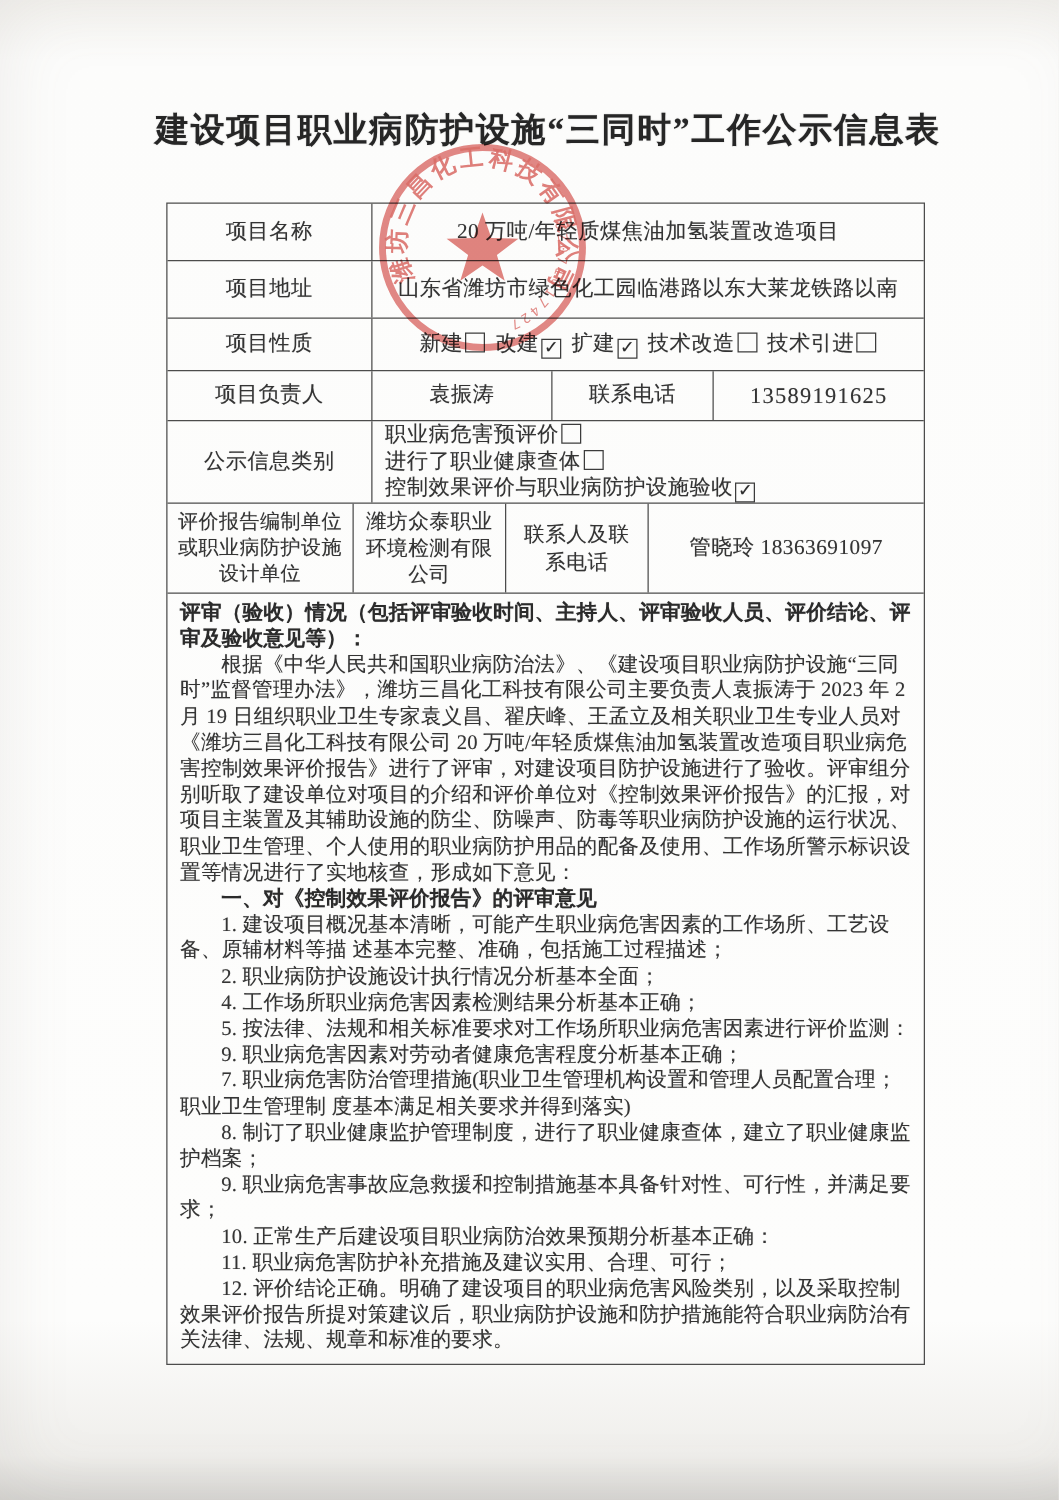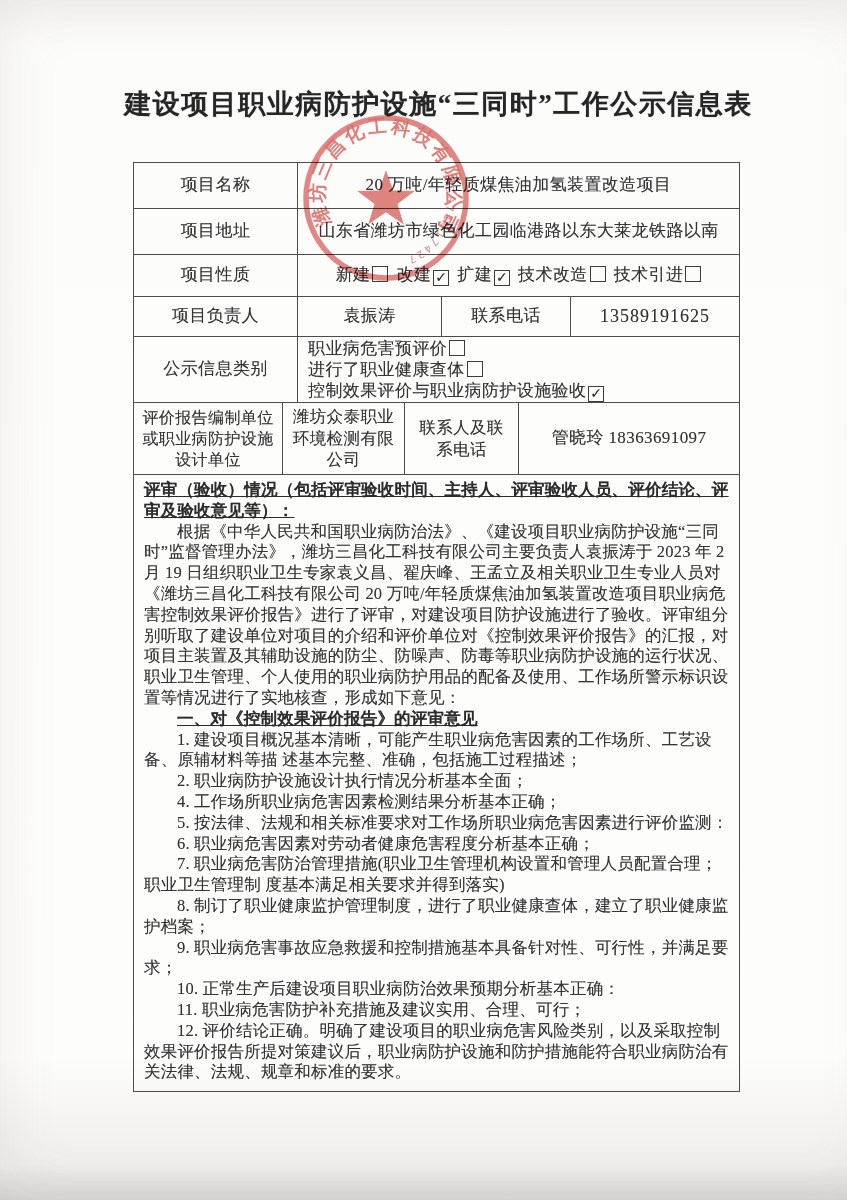--- a/index.html
+++ b/index.html
@@ -60,21 +60,21 @@
     font-family:"DejaVu Sans",sans-serif;
   }
   .opts-v{display:block;width:100%;}
   .opts-v .opt{display:block;line-height:21px;}
   .review-cell{
     display:block;height:616px;overflow:hidden;
     padding:5px 10px 0 10px;font-size:16.5px;line-height:20.8px;
     letter-spacing:0.2px;color:#343434;
     text-shadow:0 0 0.6px rgba(50,50,50,0.4);
   }
-  .rv-head,.rv-sub{font-weight:bold;color:#2b2b2b;text-decoration:underline;}
+  .rv-head,.rv-sub{font-weight:bold;color:#2b2b2b;}
   .rv-para{text-indent:2em;}
   .rv-sub{text-indent:2em;}
   .rv-item{text-indent:2em;}
   
   .seal{
     position:absolute;left:298px;top:110px;width:176px;height:176px;
     mix-blend-mode:multiply;opacity:0.88;filter:blur(0.3px);
     pointer-events:none;
   }
 </style>
@@ -138,21 +138,21 @@
 
       <tr class="t-row" style="display:flex;">
         <td class="cell review-cell" style="width:100%;">
           <div class="rv-head">评审（验收）情况（包括评审验收时间、主持人、评审验收人员、评价结论、评审及验收意见等）：</div>
           <div class="rv-para">根据《中华人民共和国职业病防治法》、《建设项目职业病防护设施“三同时”监督管理办法》，潍坊三昌化工科技有限公司主要负责人袁振涛于 2023 年 2 月 19 日组织职业卫生专家袁义昌、翟庆峰、王孟立及相关职业卫生专业人员对《潍坊三昌化工科技有限公司 20 万吨/年轻质煤焦油加氢装置改造项目职业病危害控制效果评价报告》进行了评审，对建设项目防护设施进行了验收。评审组分别听取了建设单位对项目的介绍和评价单位对《控制效果评价报告》的汇报，对项目主装置及其辅助设施的防尘、防噪声、防毒等职业病防护设施的运行状况、职业卫生管理、个人使用的职业病防护用品的配备及使用、工作场所警示标识设置等情况进行了实地核查，形成如下意见：</div>
           <div class="rv-sub">一、对《控制效果评价报告》的评审意见</div>
           <div class="rv-item">1. 建设项目概况基本清晰，可能产生职业病危害因素的工作场所、工艺设备、原辅材料等描 述基本完整、准确，包括施工过程描述；</div>
           <div class="rv-item">2. 职业病防护设施设计执行情况分析基本全面；</div>
           <div class="rv-item">4. 工作场所职业病危害因素检测结果分析基本正确；</div>
           <div class="rv-item">5. 按法律、法规和相关标准要求对工作场所职业病危害因素进行评价监测：</div>
-          <div class="rv-item">6. 职业病危害因素对劳动者健康危害程度分析基本正确；</div>
+          <div class="rv-item">9. 职业病危害因素对劳动者健康危害程度分析基本正确；</div>
           <div class="rv-item">7. 职业病危害防治管理措施(职业卫生管理机构设置和管理人员配置合理；职业卫生管理制 度基本满足相关要求并得到落实)</div>
           <div class="rv-item">8. 制订了职业健康监护管理制度，进行了职业健康查体，建立了职业健康监护档案；</div>
           <div class="rv-item">9. 职业病危害事故应急救援和控制措施基本具备针对性、可行性，并满足要求；</div>
           <div class="rv-item">10. 正常生产后建设项目职业病防治效果预期分析基本正确：</div>
           <div class="rv-item">11. 职业病危害防护补充措施及建议实用、合理、可行；</div>
           <div class="rv-item">12. 评价结论正确。明确了建设项目的职业病危害风险类别，以及采取控制效果评价报告所提对策建议后，职业病防护设施和防护措施能符合职业病防治有关法律、法规、规章和标准的要求。</div>
         </td>
       </tr>
 
     </tbody>

